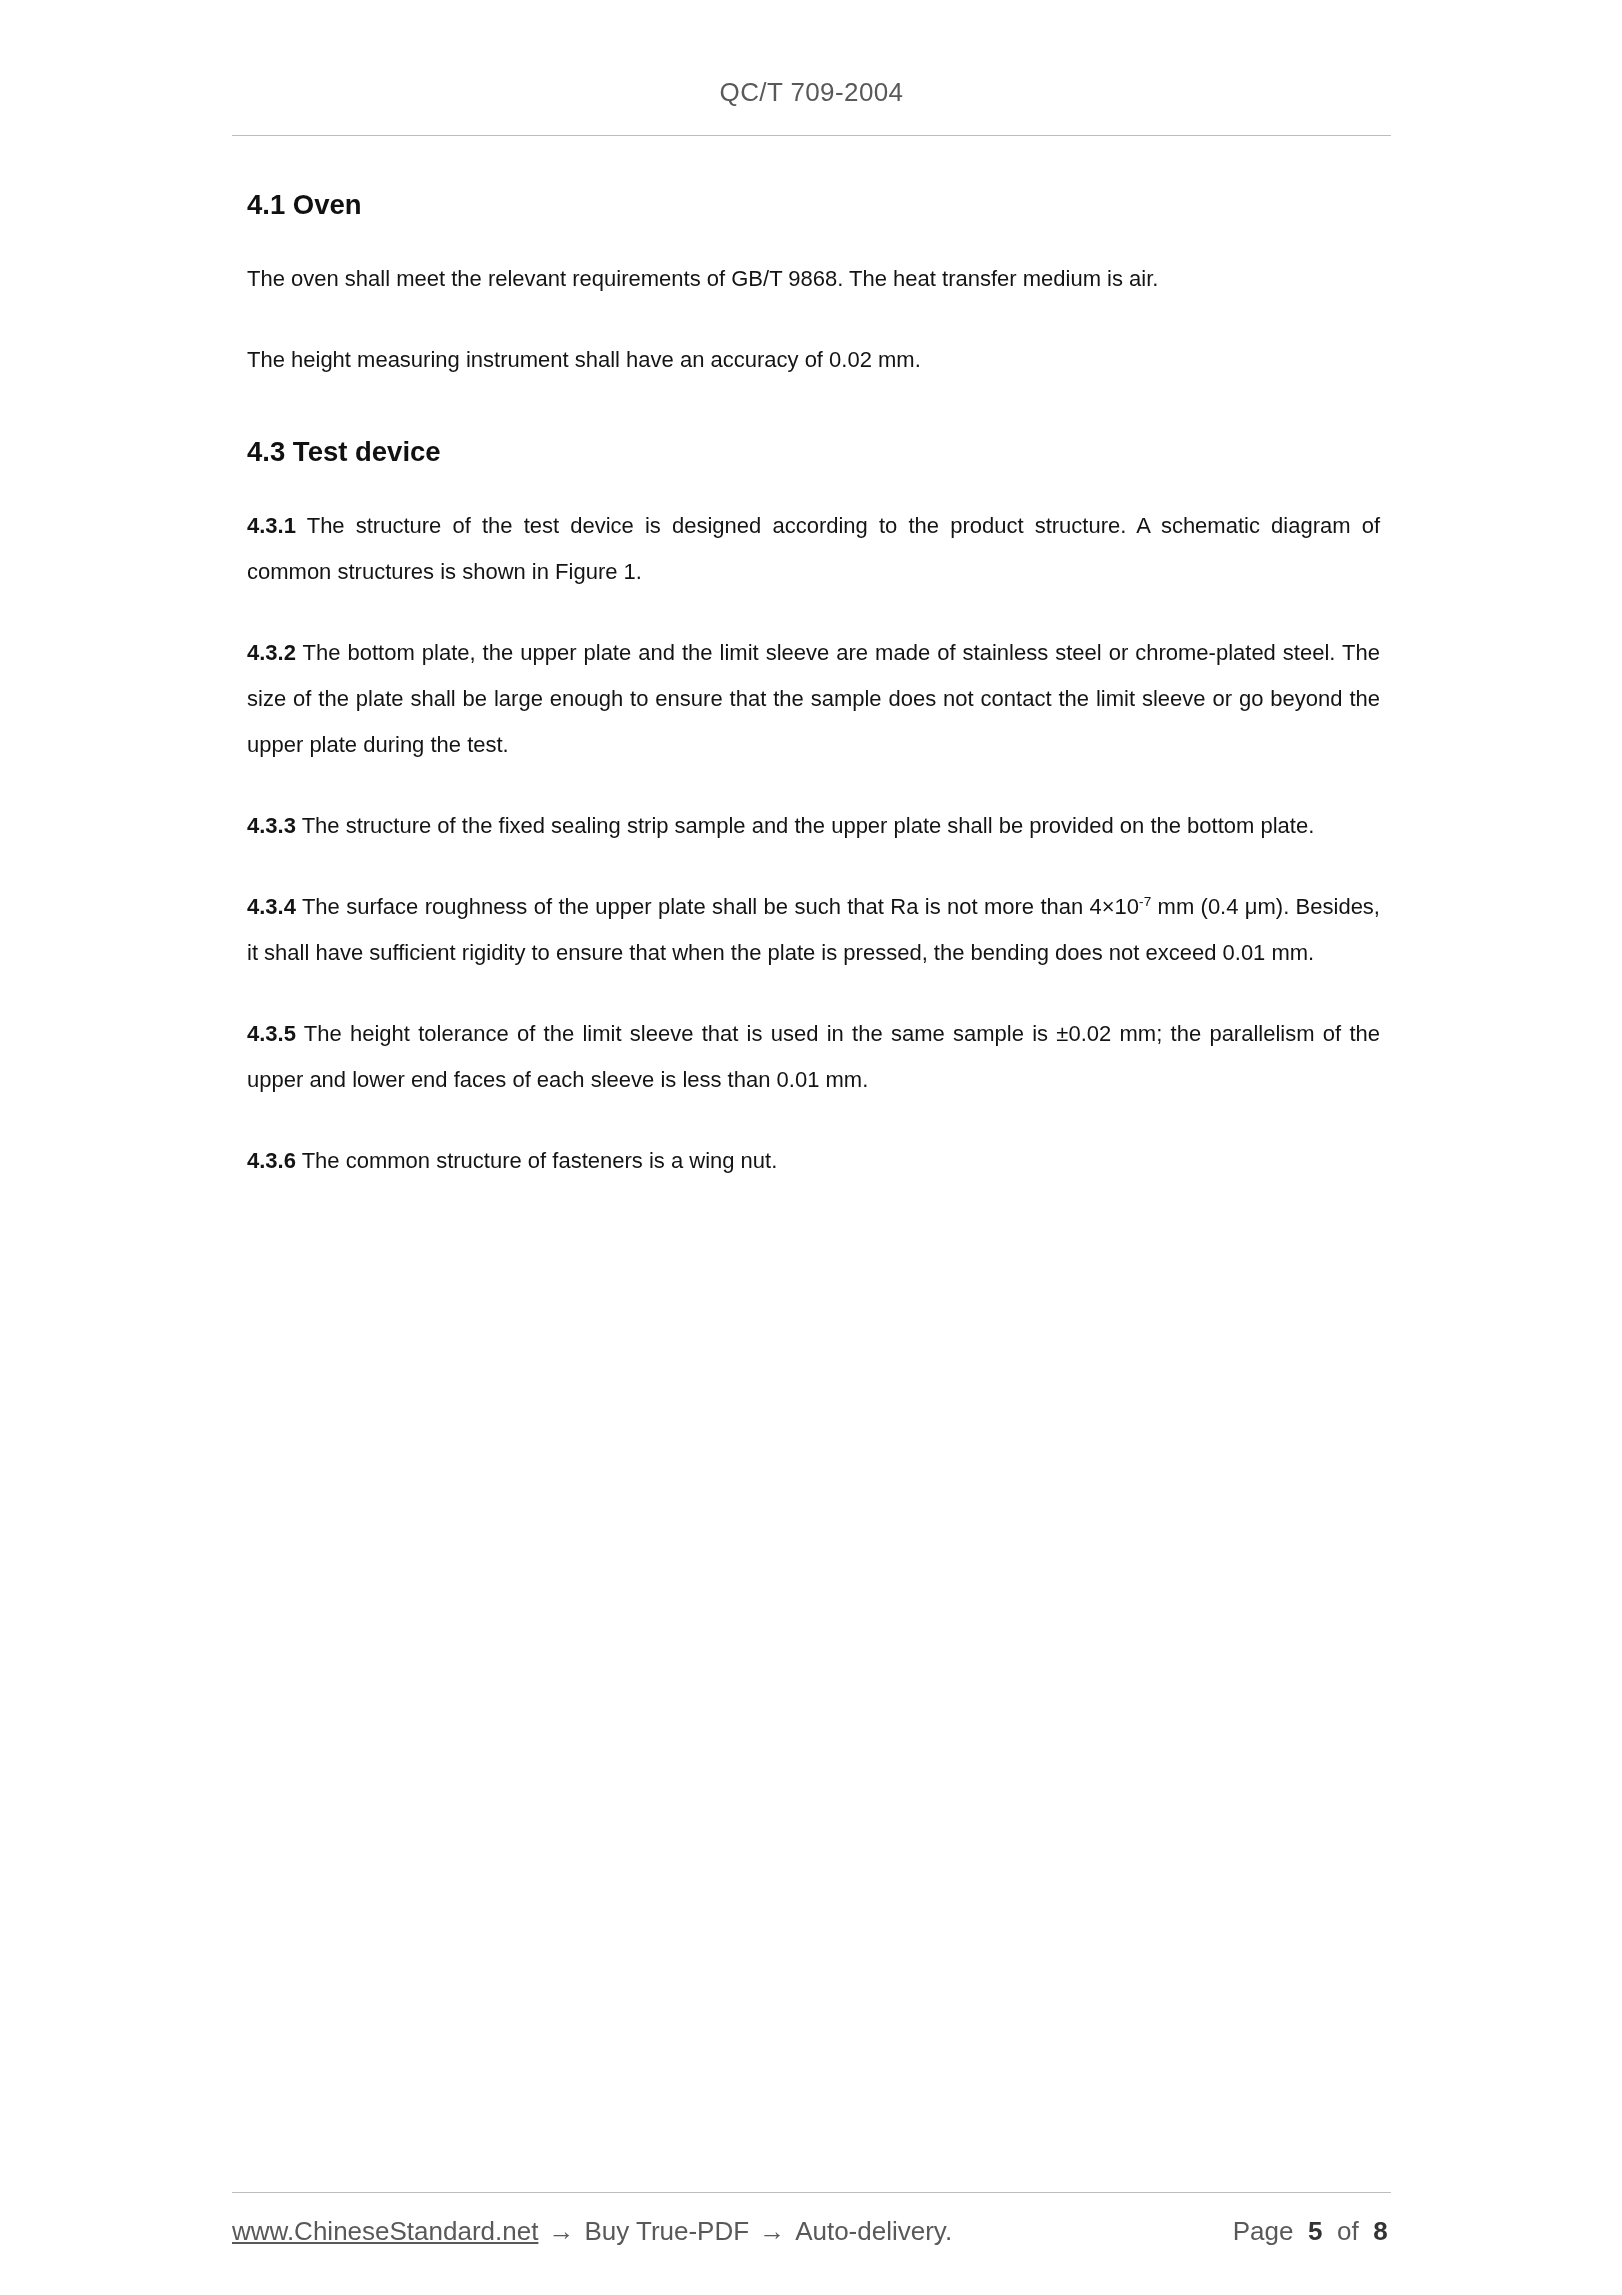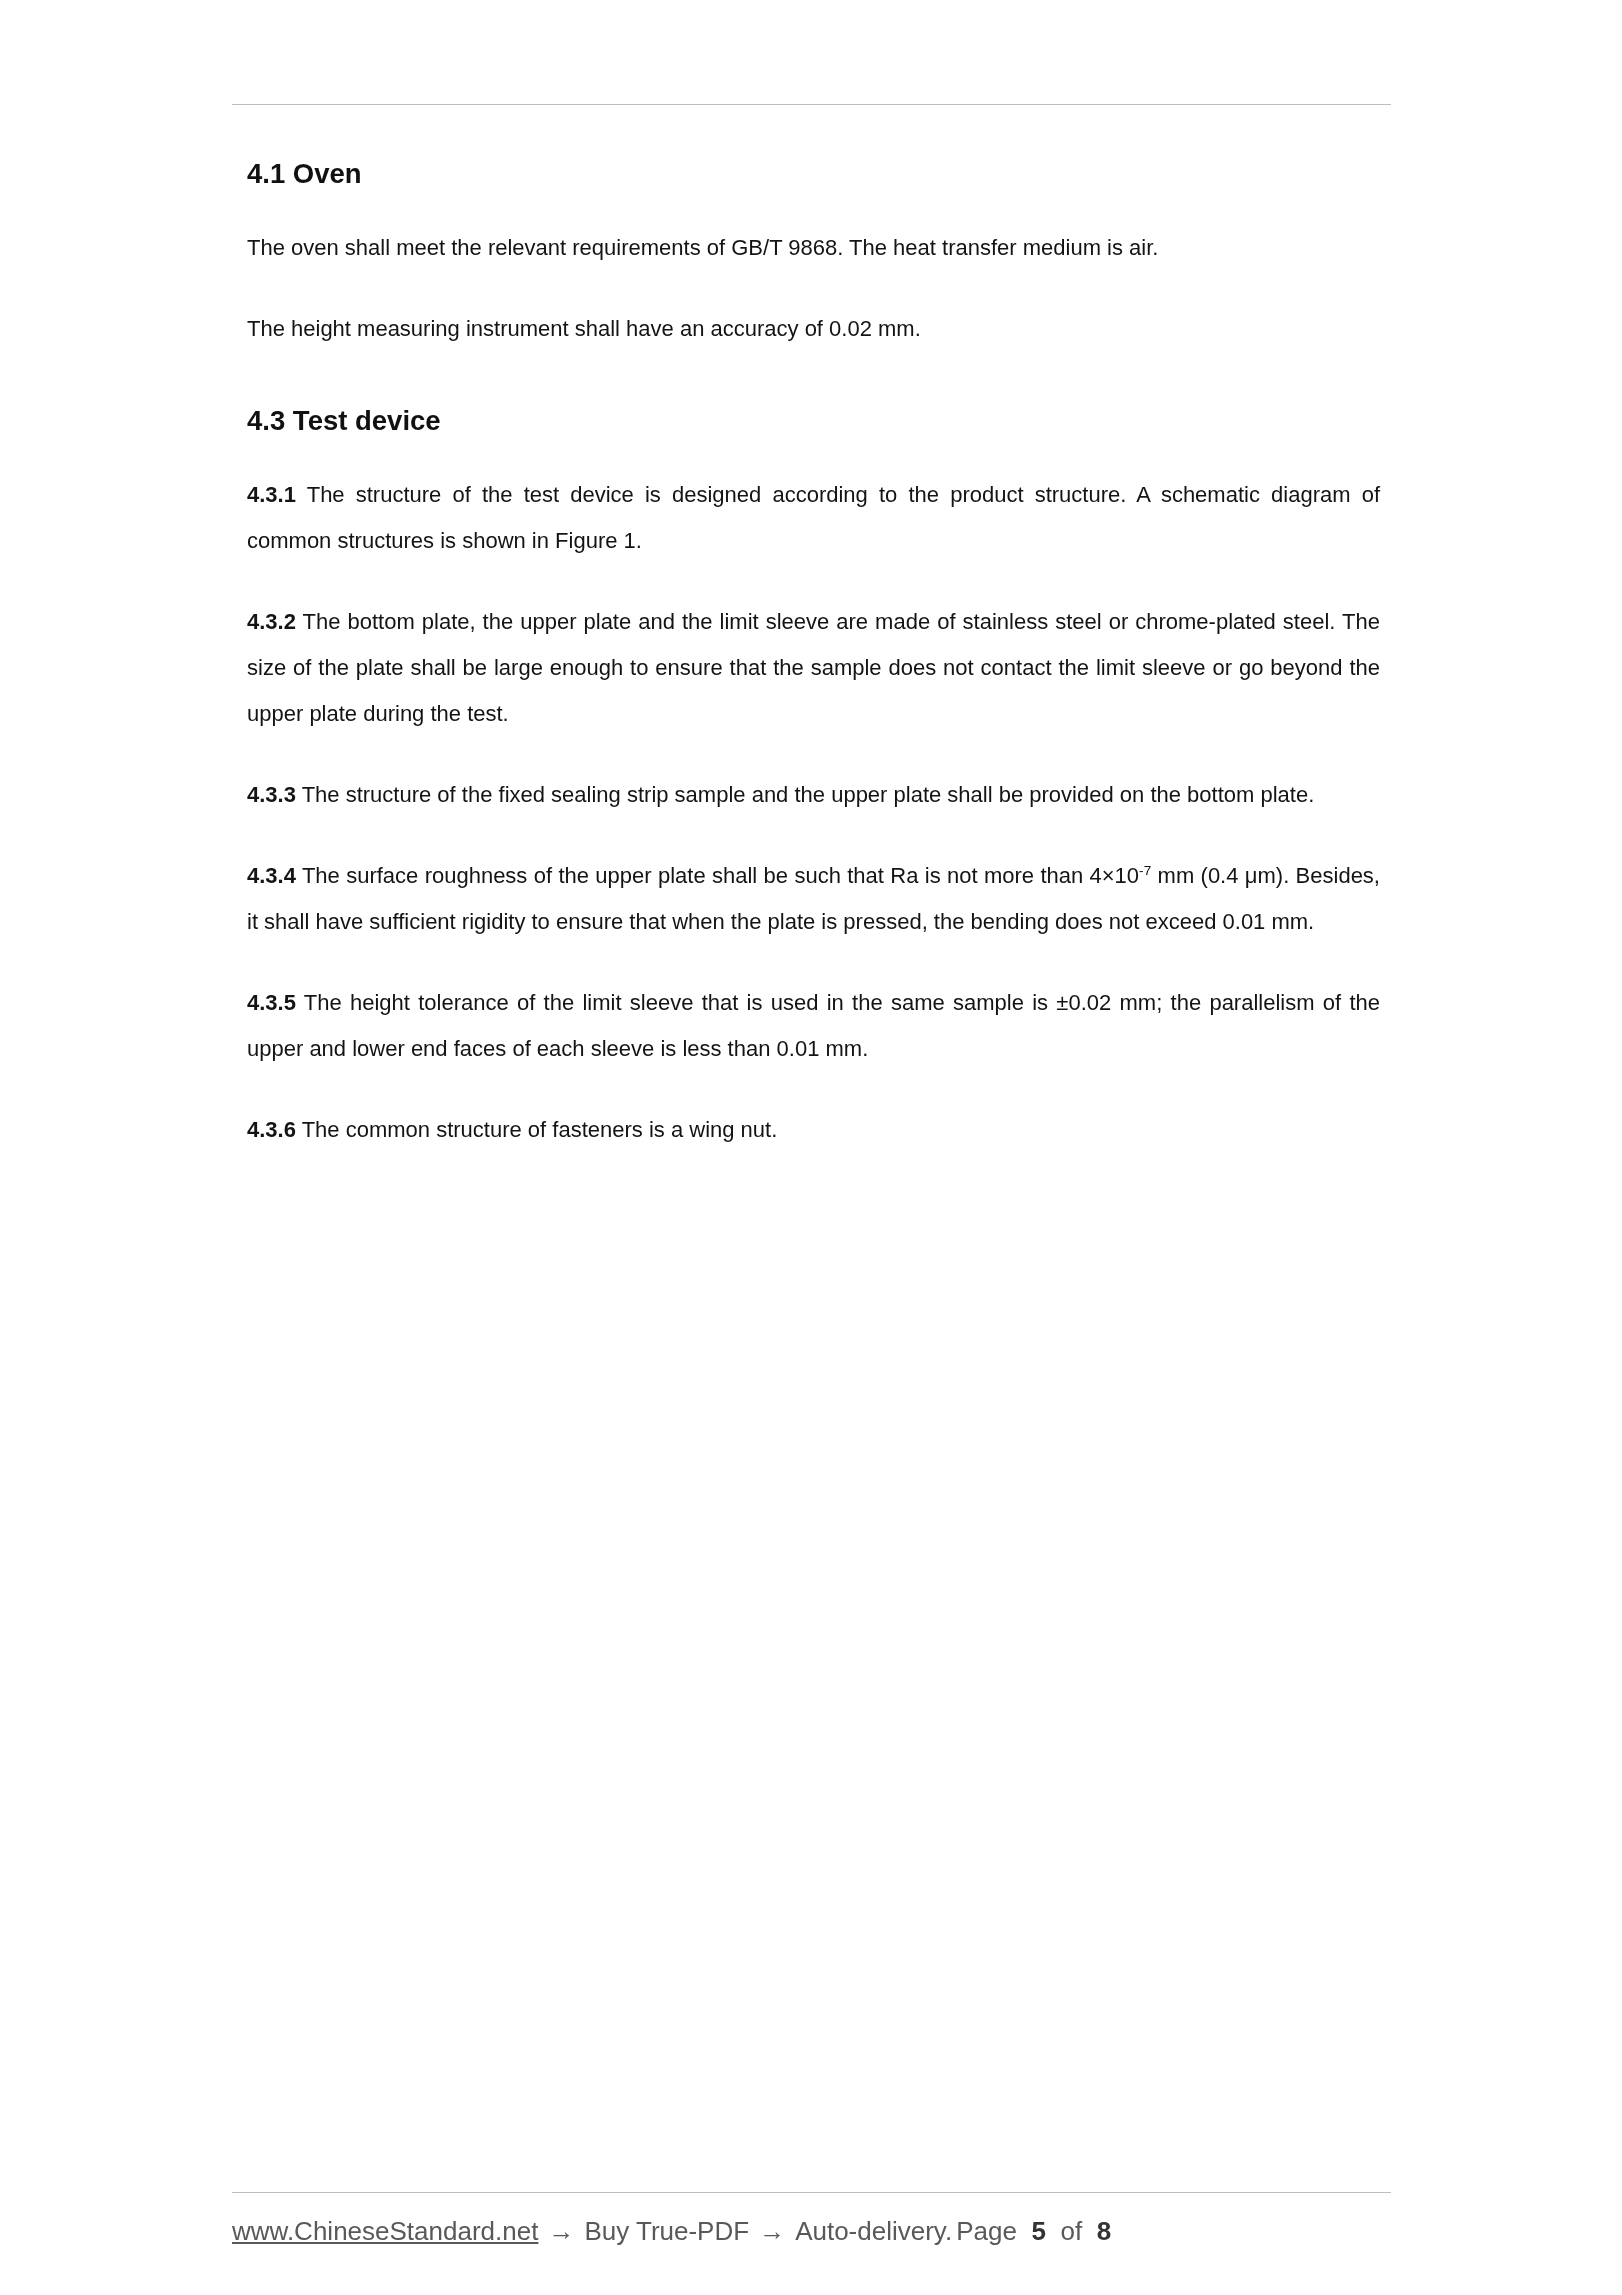--- a/index.html
+++ b/index.html
@@ -58,20 +58,21 @@
     font-size: 0.62em;
     vertical-align: super;
     line-height: 0;
   }
 
   
   .footer { position: absolute; left: 232px; right: 232px; bottom: 48px; }
   .footer hr.rule { margin: 0; }
   .footer-row {
     display: flex;
+    justify-content: space-between;
     align-items: baseline;
     margin-top: 23px;
     font-size: 26px;
     color: #595959;
   }
   .footer-left { display: flex; align-items: baseline; }
   a.site {
     color: #595959;
     text-decoration: underline;
     cursor: pointer;
@@ -79,20 +80,21 @@
   .arrow { margin: 0 10px; color: #595959; }
   .footer-right span { margin: 0 4px; }
   .footer-right b { color: #333333; margin: 0 3.3px; font-weight: bold; }
 </style>
 </head>
 <body>
 
 <div class="page">
 
   <div class="header">
+    <div class="doc-number">QC/T 709-2004</div>
     <hr class="rule">
   </div>
 
   <div class="content">
 
 
     <h2 class="subhead">4.1 Oven</h2>
     <p class="para">The oven shall meet the relevant requirements of GB/T 9868. The heat transfer medium is air.</p>
 
     <p class="para nojustify">The height measuring instrument shall have an accuracy of 0.02 mm.</p>

